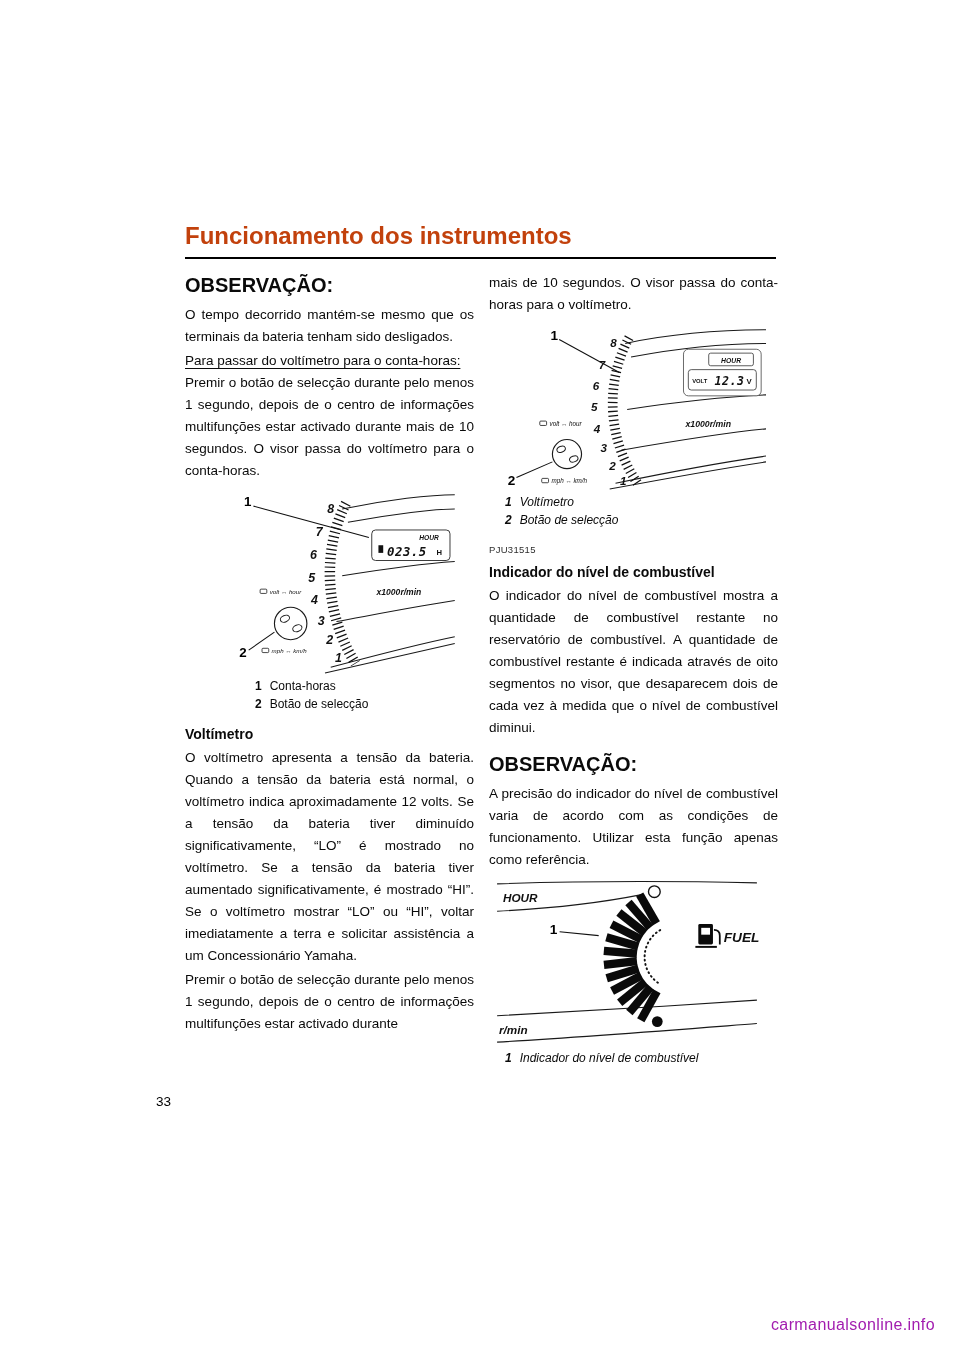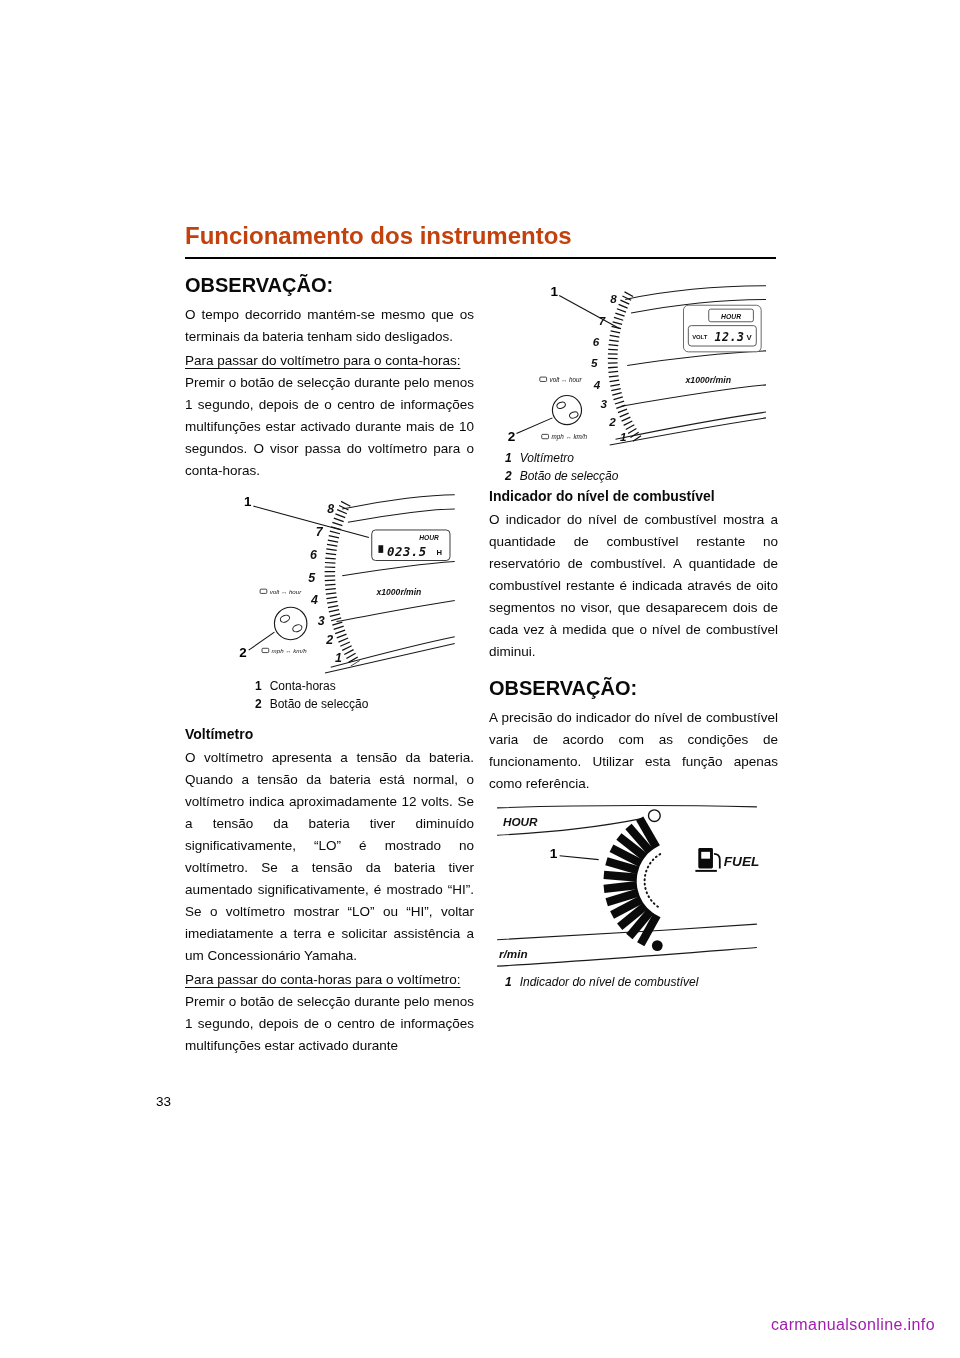--- a/index.html
+++ b/index.html
@@ -121,25 +121,25 @@
       <div>
         <span class="num">1</span><span>Conta-horas</span>
       </div>
       <div>
         <span class="num">2</span><span>Botão de selecção</span>
       </div>
     </div>
 
     <h3 class="sub-h">Voltímetro</h3>
     <p class="body-p">O voltímetro apresenta a tensão da bateria. Quando a tensão da bateria está normal, o voltímetro indica aproximadamente 12 volts. Se a tensão da bateria tiver diminuído significativamente, “LO” é mostrado no voltímetro. Se a tensão da bateria tiver aumentado significativamente, é mostrado “HI”. Se o voltímetro mostrar “LO” ou “HI”, voltar imediatamente a terra e solicitar assistência a um Concessionário Yamaha.</p>
-    <p class="proc-p">Para passar do conta-horas para o voltímetro:</p>
     <p class="body-p">Premir o botão de selecção durante pelo menos 1 segundo, depois de o centro de informações multifunções estar activado durante</p>
   </div>
 
   <div class="col col-right">
+    <p class="body-p">mais de 10 segundos. O visor passa do conta-horas para o voltímetro.</p>
 
     <figure class="fig2">
       <svg viewBox="0 0 280 172" width="272" height="167">
         <g fill="none" stroke="#1a1a1a" stroke-width="1.1">
           <path d="M 132 20 C 180 10, 230 6, 277 6"></path>
           <path d="M 138 34 C 185 25, 235 20, 277 20"></path>
           <path d="M 134 88 C 180 81, 230 75, 277 73"></path>
           <path d="M 128 130 C 180 121, 235 112, 277 108"></path>
           <path d="M 122 164 C 180 152, 235 142, 277 136"></path>
           <path d="M 116 170 C 180 158, 237 148, 277 142"></path>
@@ -188,20 +188,21 @@
     </figure>
     <div class="legend legend-r">
       <div>
         <span class="num">1</span><span>Voltímetro</span>
       </div>
       <div>
         <span class="num">2</span><span>Botão de selecção</span>
       </div>
     </div>
 
+    <p class="code-p">PJU31515</p>
     <h3 class="sub-h" style="margin-top:0;">Indicador do nível de combustível</h3>
     <p class="body-p">O indicador do nível de combustível mostra a quantidade de combustível restante no reservatório de combustível. A quantidade de combustível restante é indicada através de oito segmentos no visor, que desaparecem dois de cada vez à medida que o nível de combustível diminui.</p>
 
     <h2 class="note-h" style="margin-top:14px;">OBSERVAÇÃO:</h2>
     <p class="body-p">A precisão do indicador do nível de combustível varia de acordo com as condições de funcionamento. Utilizar esta função apenas como referência.</p>
 
     <figure class="fig3">
       <svg viewBox="0 0 270 172" width="264" height="168">
         <g fill="none" stroke="#1a1a1a" stroke-width="1.1">
           <path d="M 2 5 C 90 2, 180 2, 268 4"></path>

